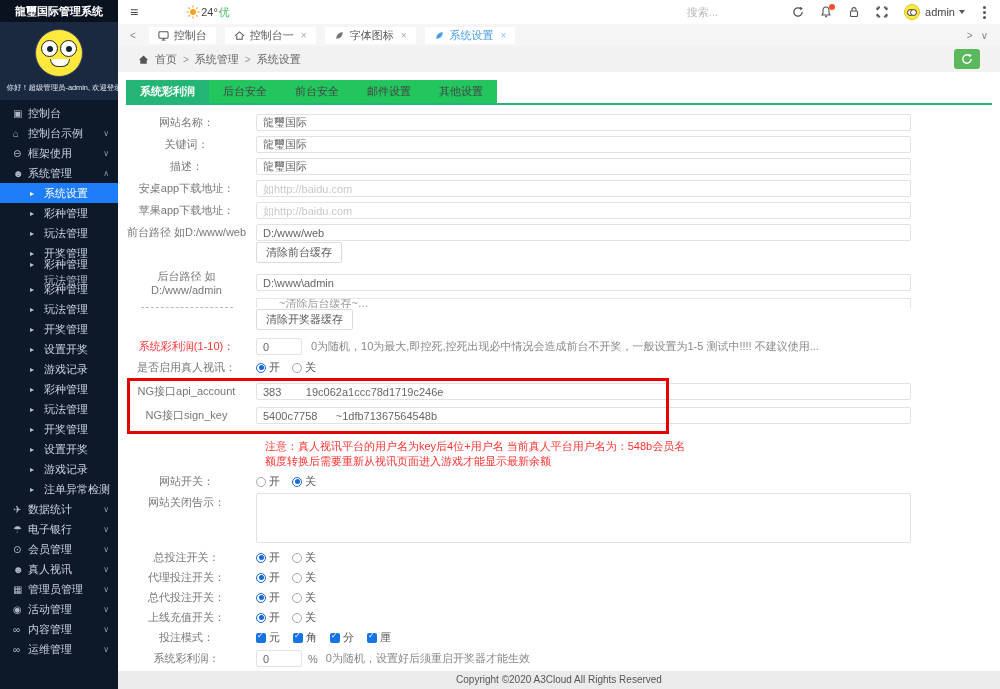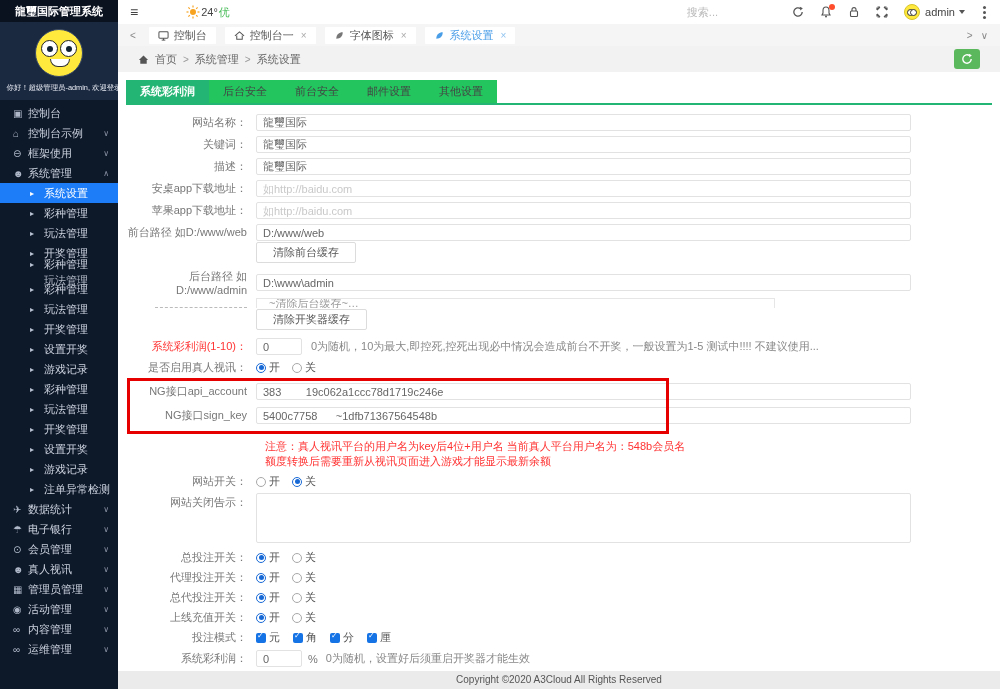--- a/index.html
+++ b/index.html
@@ -76,30 +76,30 @@
   .crumb{display:flex;align-items:center;gap:6px}
   .sep::before{content:">";color:#999;font-size:10px}
   .gbtn{margin-left:auto;width:26px;height:20px;background:#5cb85c;border:none;border-radius:3px;cursor:pointer;display:flex;align-items:center;justify-content:center}
   
   .content{position:absolute;left:118px;top:72px;width:882px;height:599px;background:#fff;padding:8px 8px 0;overflow:hidden}
   .ctabs{display:flex;width:866px}
   .ctab{padding:4px 14px;background:#22c55e;color:#444;cursor:pointer}
   .ctab.active{background:#23b573;color:#fff;font-weight:bold}
   .ctab-line{width:866px;height:2px;background:#23b573;margin-bottom:9px}
   .row{display:flex;align-items:center;margin-bottom:5px}
-  .lbl{width:130px;flex:none;text-align:right;padding-right:9px;color:#777}
+  .lbl{width:130px;flex:none;text-align:center;padding-right:9px;color:#777}
   .lbl.red{color:#f33}
   .inp{width:655px;height:17px;border:1px solid #e2e2e2;border-radius:2px;padding:0 6px;font-size:11px;color:#666;font-family:inherit;background:#fff}
   .inp::placeholder{color:#c9c9c9}
   .inp.sm{width:46px}
-  .btn{border:1px solid #dcdcdc;background:#fff;color:#555;font-size:11px;padding:2px 16px;border-radius:2px;cursor:pointer;font-family:inherit}
+  .btn{border:1px solid #dcdcdc;background:#fff;color:#555;font-size:11px;padding:2px 9px;border-radius:2px;cursor:pointer;font-family:inherit}
   .btnrow{margin-top:-2px;margin-bottom:6px}
   .glitch-row{height:11px;margin-bottom:2px;align-items:flex-start}
   .dashes{display:inline-block;width:92px;border-top:1px dashed #bbb;margin-top:6px}
-  .clipbox{width:519px;height:10px;overflow:hidden;border:1px solid #e6e6e6;border-bottom:none;color:#999;padding:0 12px;white-space:pre}
+  .clipbox{width:655px;height:10px;overflow:hidden;border:1px solid #e6e6e6;border-bottom:none;color:#999;padding:0 22px;white-space:pre}
   .clipbox span{display:block;transform:translateY(-3px)}
   .hint{margin-left:9px;color:#888;white-space:nowrap}
   .radio{position:relative;display:inline-block;width:10px;height:10px;border:1px solid #a8a8a8;border-radius:50%;background:#fff;margin-right:3px;vertical-align:-1px;cursor:pointer}
   .radio.on{border-color:#1769d6}
   .radio.on::after{content:"";position:absolute;left:1.5px;top:1.5px;right:1.5px;bottom:1.5px;background:#1769d6;border-radius:50%}
   .rlbl{margin-right:12px;color:#555}
   .ngwrap{position:relative;margin-bottom:15px}
   .redbox{position:absolute;left:1px;top:-5px;width:542px;height:56px;border:3px solid #e60000;pointer-events:none;z-index:3}
   .notes{margin-left:139px;margin-bottom:5px}
   .note{color:#f33;line-height:15px;white-space:nowrap}

